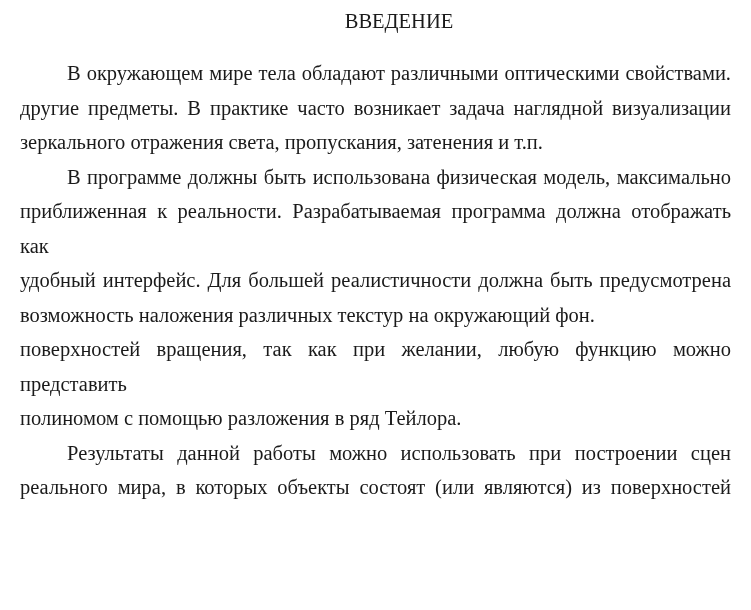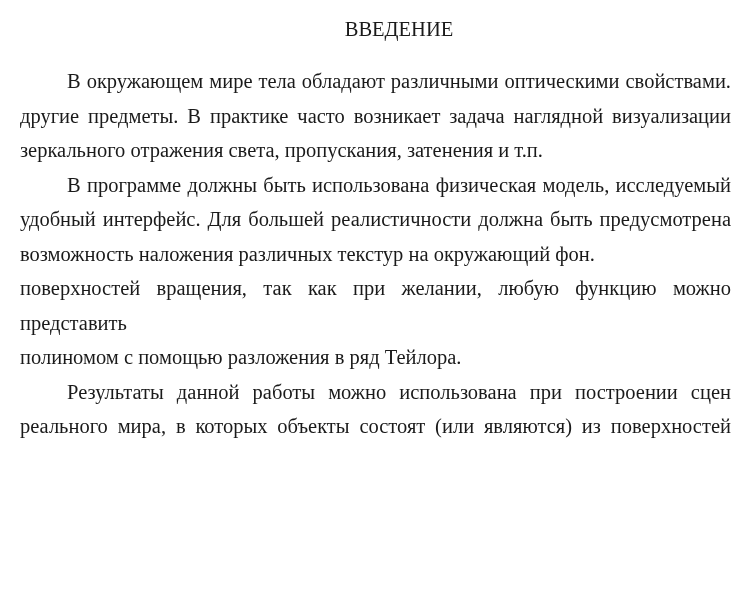--- a/index.html
+++ b/index.html
@@ -18,21 +18,21 @@
     padding: 2px 20px 0 20px;
     box-sizing: border-box;
     width: 751px;
   }
   .title {
     font-size: 20.5px;
     line-height: 30px;
     text-align: center;
     
     text-indent: 47px;
-    margin: 12px 0 20px 0;
+    margin: 4px 0 20px 0;
     font-weight: normal;
   }
   .para {
     margin: 0;
   }
   .line {
     font-size: 20.5px;
     line-height: 34.5px;
     white-space: normal;
     text-align: justify;
@@ -50,26 +50,27 @@
 
 <div class="doc">
   <div class="title">ВВЕДЕНИЕ</div>
   <div>
       <div class="para">
         <div class="line first">В окружающем мире тела обладают различными оптическими свойствами.</div>
         <div class="line">другие предметы. В практике часто возникает задача наглядной визуализации</div>
         <div class="line last">зеркального отражения света, пропускания, затенения и т.п.</div>
       </div>
       <div class="para">
-        <div class="line first">В программе должны быть использована физическая модель, исследуемый</div>
+        <div class="line first">В программе должны быть использована физическая модель, максимально</div>
+        <div class="line">приближенная к реальности. Разрабатываемая программа должна отображать как</div>
         <div class="line">удобный интерфейс. Для большей реалистичности должна быть предусмотрена</div>
         <div class="line last">возможность наложения  различных текстур на окружающий фон.</div>
       </div>
       <div class="para">
         <div class="line">поверхностей вращения, так как при желании, любую функцию можно представить</div>
         <div class="line last">полиномом с помощью разложения в ряд Тейлора.</div>
       </div>
       <div class="para">
-        <div class="line first">Результаты данной работы можно использована при построении сцен</div>
+        <div class="line first">Результаты данной работы можно использовать при построении сцен</div>
         <div class="line">реального мира, в которых объекты состоят (или являются)  из поверхностей</div>
       </div>
     </div>
 </div>
 
 </body></html>

